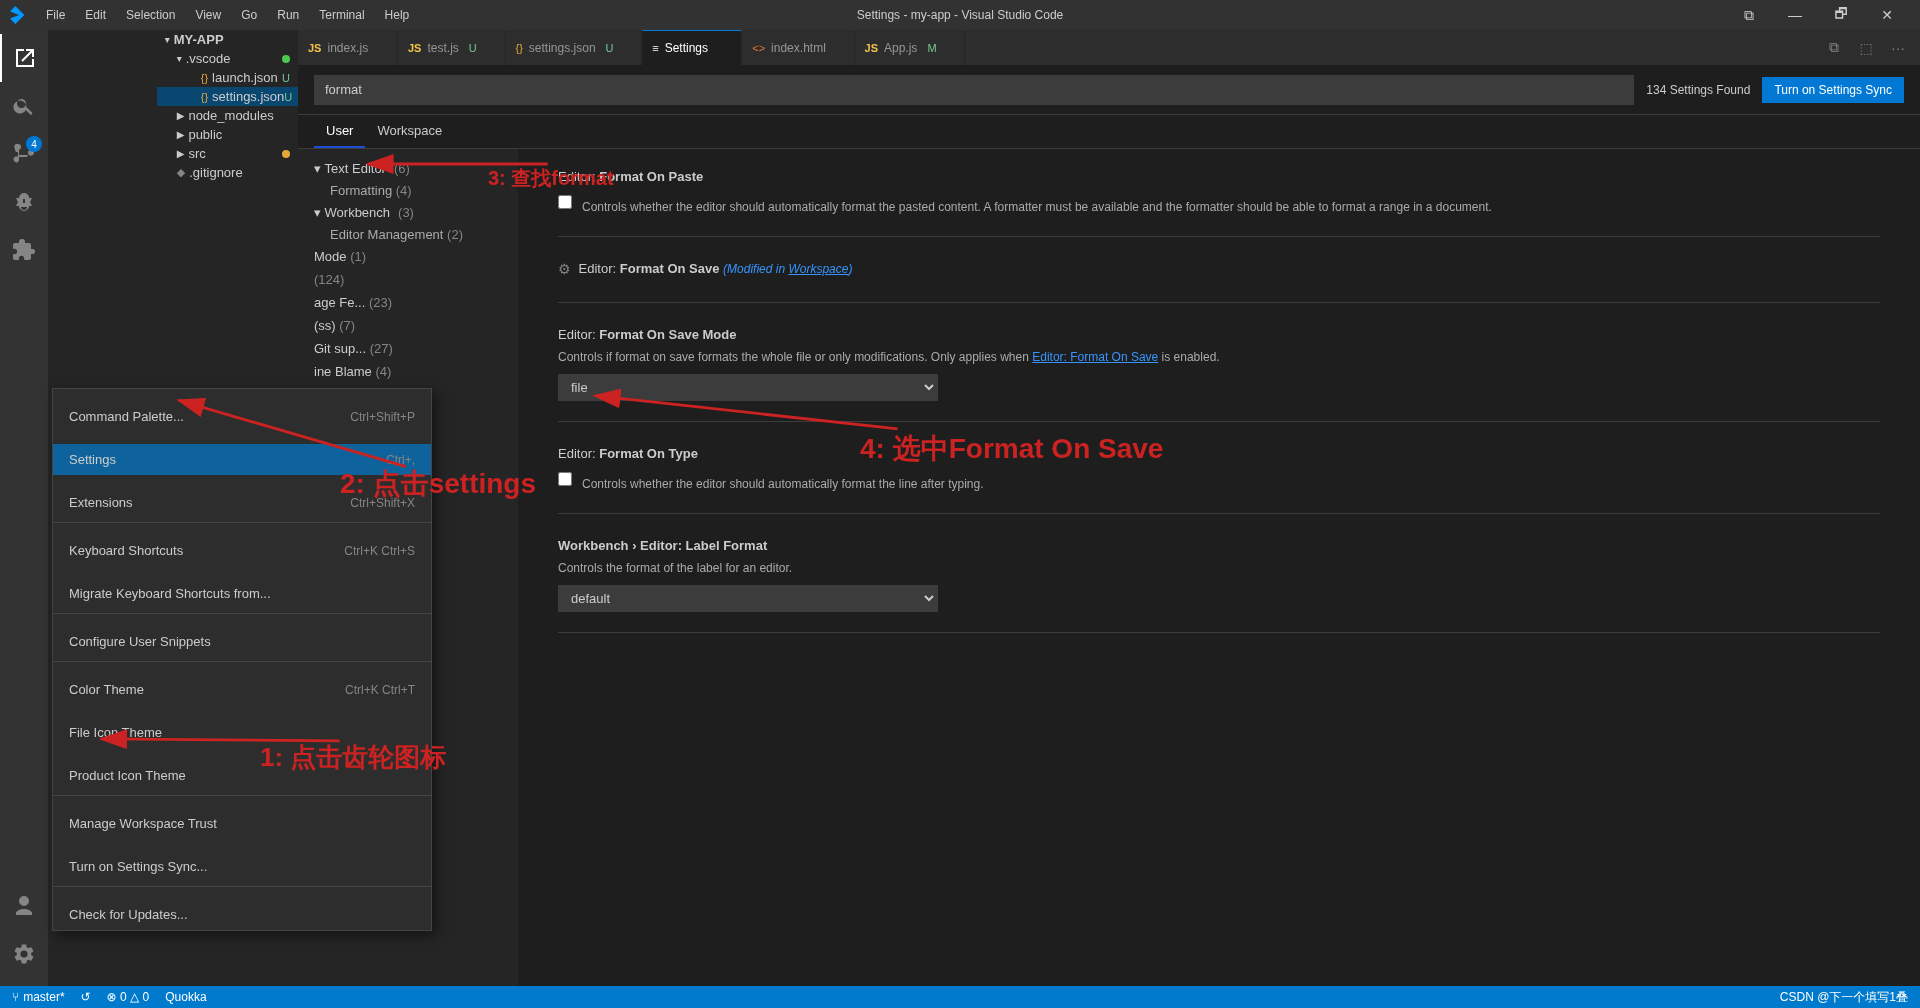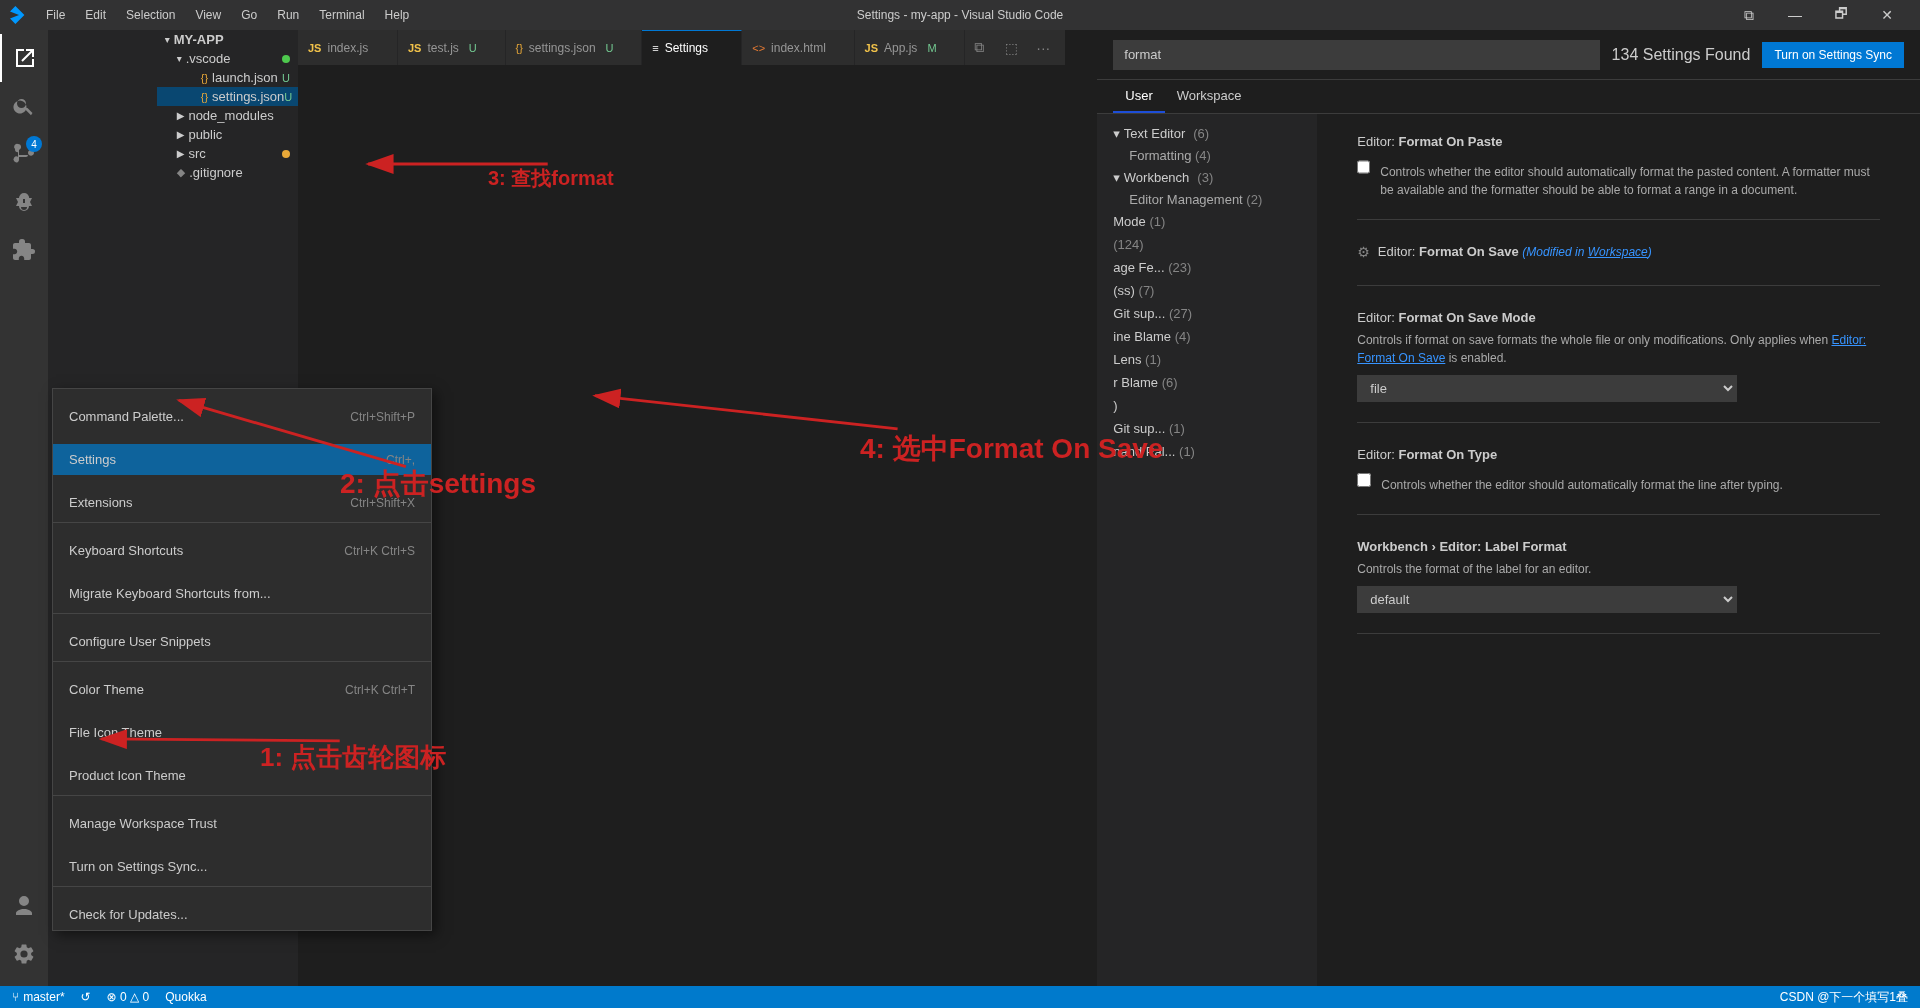--- a/index.html
+++ b/index.html
@@ -30,35 +30,35 @@
     .sidebar-header { display: flex; align-items: center; justify-content: space-between; padding: 8px 12px; font-size: 11px; text-transform: uppercase; color: #bbbbbb; letter-spacing: 0.8px; }
     .sidebar-more { cursor: pointer; font-size: 16px; }
     .explorer-tree { flex: 1; overflow-y: auto; font-size: 13px; }
     .tree-item { display: flex; align-items: center; padding: 2px 0; cursor: pointer; white-space: nowrap; }
     .tree-item.selected { background: #094771; }
     .tree-item .badge-dot { width: 8px; height: 8px; border-radius: 50%; background: #4ec94e; margin-left: auto; margin-right: 8px; }
     .tree-item .badge-u { color: #73c991; margin-left: auto; margin-right: 8px; font-size: 11px; }
     .tree-item .badge-dot-orange { width: 8px; height: 8px; border-radius: 50%; background: #e8a838; margin-left: auto; margin-right: 8px; }
 
     
-    .content-area { flex: 1; display: flex; flex-direction: row; overflow: hidden; gap: 32px; }
+    .content-area { flex: 1; display: flex; flex-direction: column; overflow: hidden; }
 
     
     .tab-bar { height: 35px; background: #2d2d2d; display: flex; align-items: center; overflow: hidden; }
     .tab { display: flex; align-items: center; padding: 0 10px; height: 35px; background: #2d2d2d; color: #969696; font-size: 12px; cursor: pointer; white-space: nowrap; border-right: 1px solid #252526; gap: 6px; min-width: 100px; }
     .tab.active { background: #1e1e1e; color: #ffffff; border-top: 1px solid #0078d4; }
     .tab .tab-close { opacity: 0; font-size: 14px; }
     .tab-actions-right { margin-left: auto; display: flex; align-items: center; padding-right: 8px; gap: 4px; }
     .tab-action-btn { width: 28px; height: 28px; display: flex; align-items: center; justify-content: center; cursor: pointer; color: #858585; font-size: 14px; }
 
     
     .settings-panel { flex: 1; display: flex; flex-direction: column; background: #1e1e1e; overflow: hidden; }
     .settings-toolbar { height: 50px; display: flex; align-items: center; padding: 0 16px; gap: 12px; background: #1e1e1e; border-bottom: 1px solid #3c3c3c; }
     .search-box { flex: 1; height: 30px; background: #3c3c3c; border: 1px solid #3c3c3c; color: #cccccc; padding: 0 10px; font-size: 13px; outline: none; }
-    .settings-count { color: #cccccc; font-size: 16px; white-space: nowrap; }
+    .settings-count { color: #cccccc; font-size: 12px; white-space: nowrap; }
     .sync-btn { background: #0078d4; color: white; border: none; padding: 6px 12px; font-size: 12px; cursor: pointer; white-space: nowrap; }
     .settings-tabs { display: flex; padding: 0 16px; border-bottom: 1px solid #3c3c3c; }
     .settings-tab { padding: 8px 12px; font-size: 13px; cursor: pointer; color: #cccccc; }
     .settings-tab.active { color: #ffffff; border-bottom: 2px solid #1d4ed8; }
     .settings-body { display: flex; flex: 1; overflow: hidden; }
 
     
     .settings-nav { width: 220px; background: #252526; overflow-y: auto; padding: 8px 0; font-size: 13px; }
     .nav-item { padding: 4px 16px; cursor: pointer; display: flex; align-items: center; gap: 4px; }
     .nav-sub-item { padding: 3px 32px; cursor: pointer; color: #aaaaaa; }

